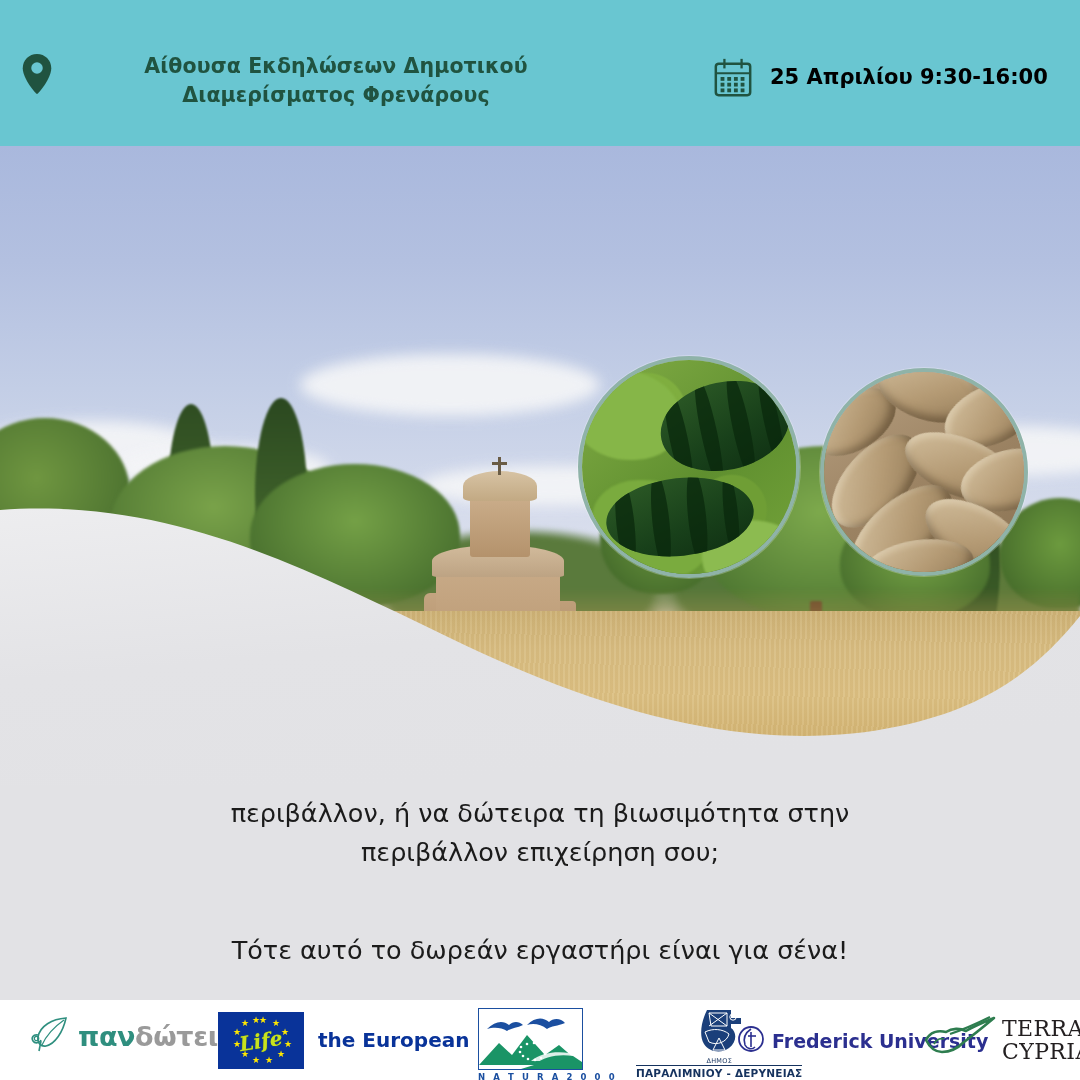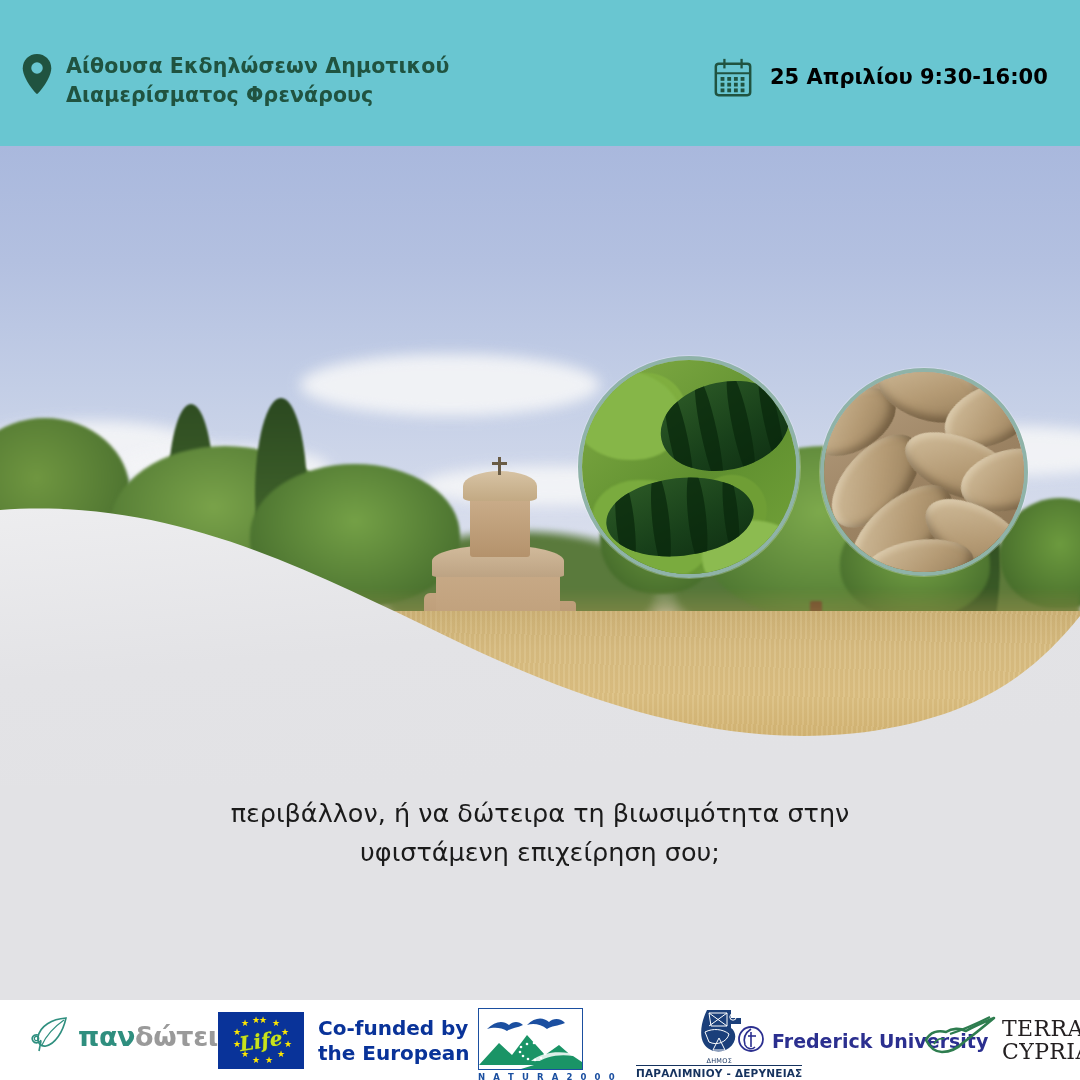--- a/index.html
+++ b/index.html
@@ -17,21 +17,21 @@
     position:absolute; top:0; left:0; width:1080px; height:146px;
     background:#69C6D1;
     display:flex; align-items:center;
   }
   .hdr-left { position:absolute; left:22px; top:52px; display:flex; align-items:flex-start; gap:14px; }
   .hdr-right{ position:absolute; left:712px; top:56px; display:flex; align-items:center; gap:16px; }
   .pin-icon { width:30px; height:40px; flex:none; margin-top:2px; }
   .cal-icon { width:42px; height:42px; flex:none; }
   .hdr-text {
     font-size:20.5px; font-weight:bold; color:#205340;
-    letter-spacing:0.1px; line-height:1.42; max-width:540px;
+    letter-spacing:0.1px; line-height:1.42; max-width:540px;text-align:center;
   }
   .hdr-date {
     font-size:21px; font-weight:bold; color:#000000; white-space:nowrap;
   }
 
   
   .photo-band {
     position:absolute; top:146px; left:0; width:1080px; height:640px;
     overflow:hidden;
   }
@@ -326,22 +326,23 @@
       <div class="spud" style="left:136px; top:78px; width:100px; height:60px; transform:rotate(-14deg);"></div>
       <div class="spud" style="left:18px; top:128px; width:120px; height:60px; transform:rotate(-40deg);"></div>
       <div class="spud" style="left:96px; top:136px; width:114px; height:58px; transform:rotate(30deg);"></div>
       <div class="spud" style="left:40px; top:168px; width:110px; height:52px; transform:rotate(-8deg);"></div>
     </div>
   </div>
 
   <div class="content">
     <div class="para">
       <div>περιβάλλον, ή να δώτειρα τη βιωσιμότητα στην</div>
-      <div>υφιστάμενη επιχείρηση σου;</div>
-    </div>
+      <div>περιβάλλον επιχείρηση σου;</div>
+    </div>
+    <div class="para2">Τότε αυτό το δωρεάν εργαστήρι είναι για σένα!</div>
   </div>
 
   <div class="footer">
 
     <div class="logo l-pand">
       <span>
         <svg width="40" height="36" viewBox="0 0 40 36">
           <path d="M36 2 C22 3 10 10 8 21 C7 27 11 31 16 30 C25 28 33 16 36 2 Z" fill="none" stroke="#2F8F7F" stroke-width="1.6"></path>
           <path d="M34 4 C24 11 16 20 12 29" fill="none" stroke="#2F8F7F" stroke-width="1.2"></path>
           <path d="M8 19 C3 18 1 22 3 25 C5 28 10 27 11 24" fill="none" stroke="#2F8F7F" stroke-width="1.6"></path>
@@ -362,21 +363,20 @@
         <span class="eu-star" style="left:47px; top:44px;">★</span>
         <span class="eu-star" style="left:34px; top:44px;">★</span>
         <span class="eu-star" style="left:23px; top:38px;">★</span>
         <span class="eu-star" style="left:15px; top:28px;">★</span>
         <span class="eu-star" style="left:15px; top:16px;">★</span>
         <span class="eu-star" style="left:23px; top:7px;">★</span>
         <span class="eu-star" style="left:34px; top:4px;">★</span>
         <span class="eu-life">Life</span>
       </span>
       <span class="eu-txt">
-        <div>Co-funded by</div>
         <div>the European Union</div>
       </span>
     </div>
 
     <div class="logo l-nat">
       <div>
         <div class="nat-box">
           <svg width="103" height="60" viewBox="0 0 103 60">
             <rect width="103" height="60" fill="#ffffff"></rect>
             <path d="M8 20 C16 12 24 11 30 16 C34 12 40 12 44 16 C38 19 32 19 28 22 C22 18 14 18 8 20 Z" fill="#1b4fa0"></path>

